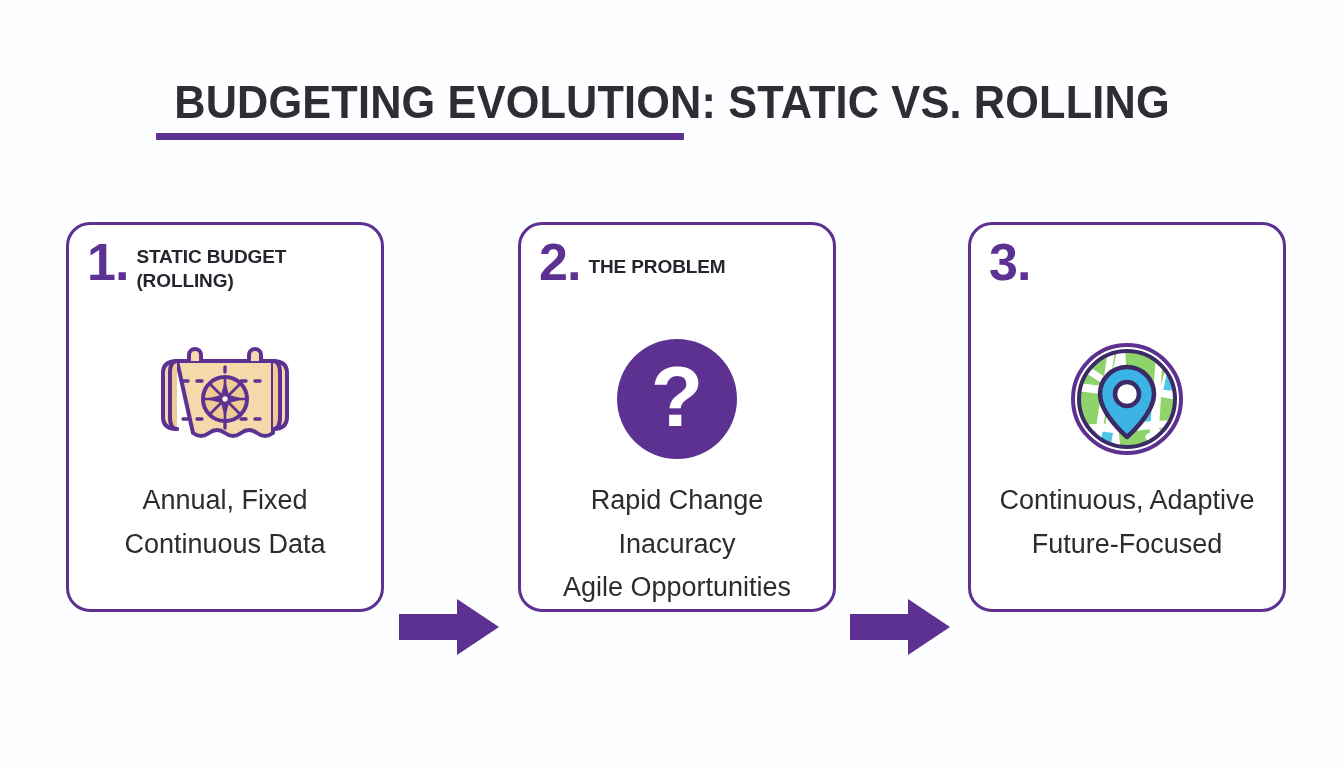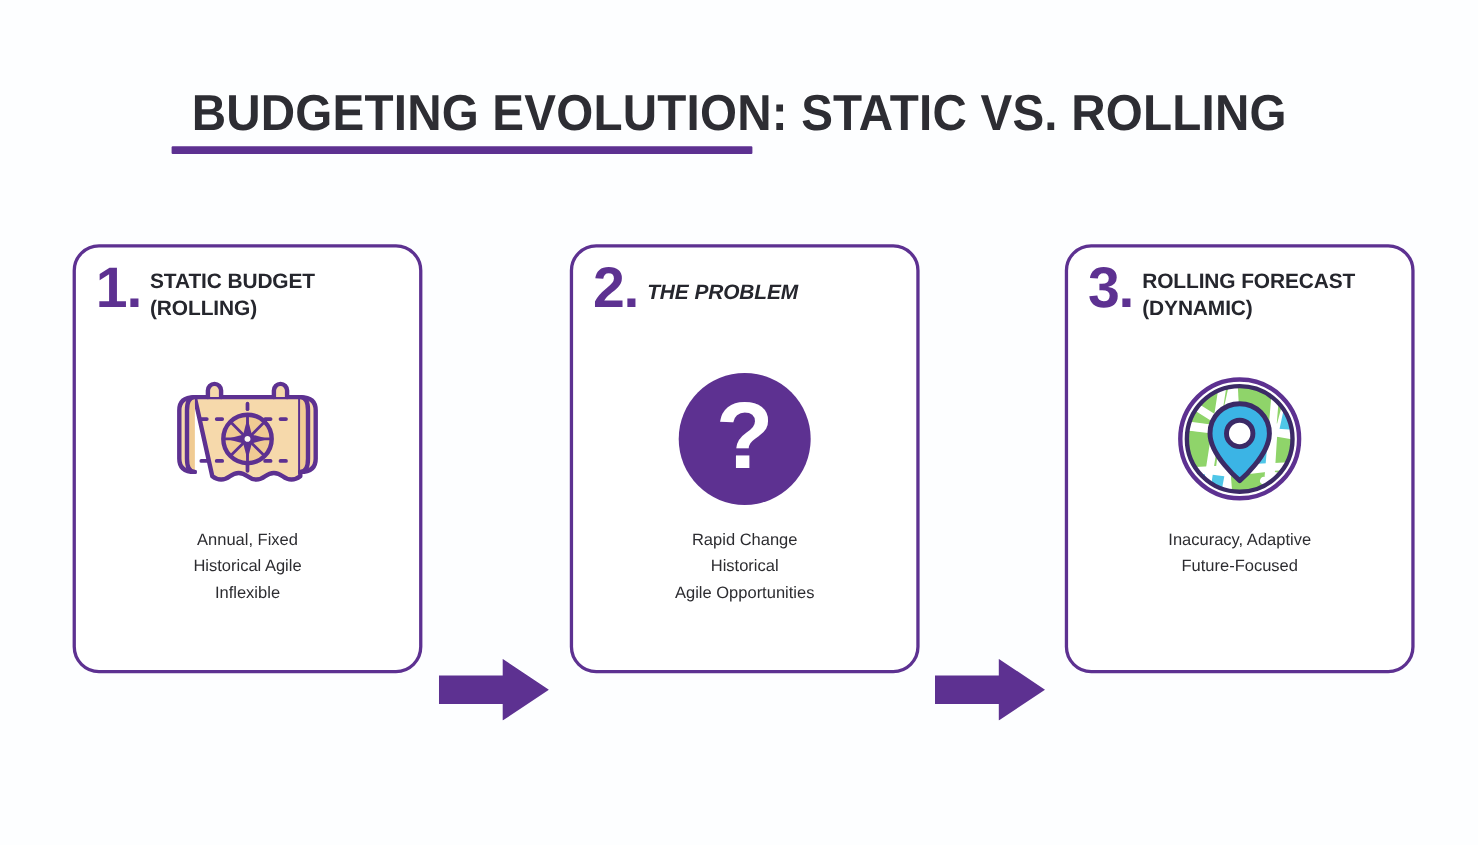--- a/index.html
+++ b/index.html
@@ -87,21 +87,21 @@
   .card-heading {
     font-family: "Liberation Sans", sans-serif;
     font-size: 19px;
     font-weight: bold;
     color: #25262d;
     line-height: 1.28;
     letter-spacing: -0.1px;
     white-space: nowrap;
     padding-top: 6px;
   }
-  #card-2 .card-heading { padding-top: 16px; font-style: italic; }
+  #card-2 .card-heading { padding-top: 16px; }
   .card-heading .line2 { display: block; }
 
   
   .card-icon {
     position: absolute;
     left: 0;
     top: 104px;
     width: 100%;
     height: 140px;
     display: flex;
@@ -110,21 +110,21 @@
   }
 
   
   .card-body {
     position: absolute;
     left: -6px;
     right: -6px;
     top: 254px;
     text-align: center;
     font-family: "Liberation Sans", sans-serif;
-    font-size: 15px;
+    font-size: 27px;
     color: #2c2c30;
     line-height: 1.62;
     white-space: nowrap;
   }
   .card-body div { white-space: nowrap; }
 
   
   .arrow {
     position: absolute;
     top: 377px;
@@ -208,53 +208,48 @@
           </g>
           <path d="M0 -19 L5 0 L0 19 L-5 0 Z" fill="#5d3191"></path>
           <path d="M-19 0 L0 5 L19 0 L0 -5 Z" fill="#5d3191"></path>
           <circle r="4" fill="#fdfbf5" stroke="#5d3191" stroke-width="2.6"></circle>
         </g>
       </svg>
     </div>
 
     <div class="card-body">
       <div>Annual, Fixed</div>
-      <div>Historical Agile</div>
-      <div>Inflexible</div>
+      <div>Continuous Data</div>
     </div>
   </div>
 
   <div class="card" id="card-2">
     <div class="card-header">
       <span class="card-number">2.</span>
       <span class="card-heading">
         <span>THE PROBLEM</span>
       </span>
     </div>
 
     <div class="card-icon">
       <div class="qmark-circle">
         <span class="qmark-glyph">?</span>
       </div>
     </div>
 
     <div class="card-body">
       <div>Rapid Change</div>
-      <div>Historical</div>
+      <div>Inacuracy</div>
       <div>Agile Opportunities</div>
     </div>
   </div>
 
   <div class="card" id="card-3">
     <div class="card-header">
       <span class="card-number">3.</span>
-      <span class="card-heading">
-        <span>ROLLING FORECAST</span>
-        <span class="line2">(DYNAMIC)</span>
-      </span>
     </div>
 
     <div class="card-icon">
 
       <svg width="124" height="124" viewBox="0 0 124 124">
         <defs>
           <clipPath id="mapclip">
               <circle cx="62" cy="62" r="48"></circle>
             </clipPath>
         </defs>
@@ -283,21 +278,21 @@
 
         <circle cx="62" cy="62" r="48" fill="none" stroke="#3b2a66" stroke-width="4"></circle>
         <circle cx="62" cy="62" r="54" fill="none" stroke="#5d3191" stroke-width="4"></circle>
 
         <path d="M62 30 c-15 0 -27 12 -27 27 c0 20 27 43 27 43 s27 -23 27 -43 c0 -15 -12 -27 -27 -27 Z" fill="#3bb4e5" stroke="#3b2a66" stroke-width="4.5" stroke-linejoin="round"></path>
         <circle cx="62" cy="57" r="12" fill="#ffffff" stroke="#3b2a66" stroke-width="4.5"></circle>
       </svg>
     </div>
 
     <div class="card-body">
-      <div>Inacuracy, Adaptive</div>
+      <div>Continuous, Adaptive</div>
       <div>Future-Focused</div>
     </div>
   </div>
 
   <div class="arrow" id="arrow-1">
     <svg width="100" height="56" viewBox="0 0 100 56">
       <polygon points="0,15 58,15 58,0 100,28 58,56 58,41 0,41" fill="#5d3191"></polygon>
     </svg>
   </div>
   <div class="arrow" id="arrow-2">

